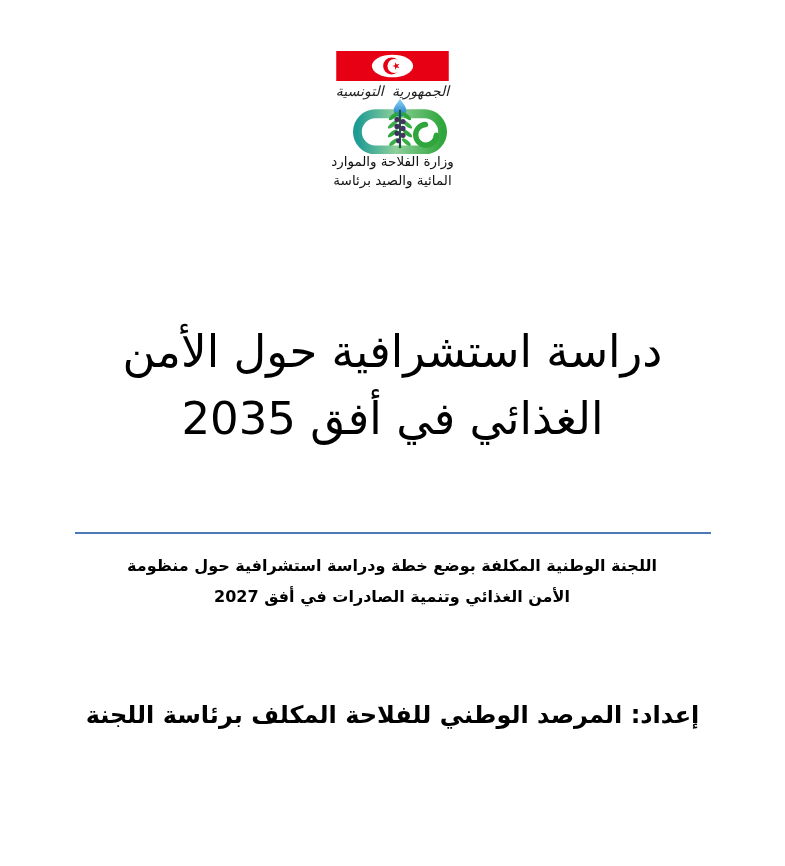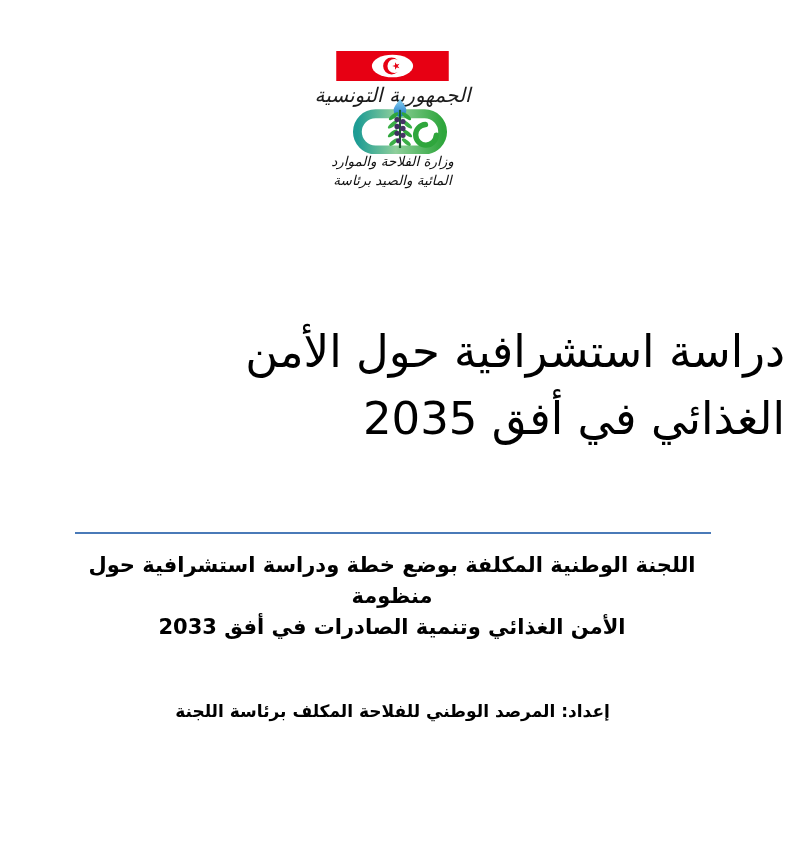--- a/index.html
+++ b/index.html
@@ -5,45 +5,45 @@
   html,body { margin:0; padding:0; background:#ffffff; }
   .page {
     position:relative; width:785px; height:866px; margin:0 auto;
     background:#ffffff; overflow:hidden;
     font-family:"DejaVu Sans", sans-serif; color:#000;
   }
   .flag { position:absolute; left:336px; top:51px; width:113px; height:30px; }
   .flag svg { display:block; }
   .republic {
     position:absolute; top:83px; left:0; width:100%;
-    text-align:center; font-size:20px; font-style:italic; color:#1c1c1c;
+    text-align:center; font-size:14px; font-style:italic; color:#1c1c1c;font-family:Liberation Mono, monospace;
   }
   .logo { position:absolute; left:351px; top:97px; width:98px; height:57px; }
   .ministry {
     position:absolute; top:152px; left:0; width:100%;
-    text-align:center; font-size:13.5px; font-style:italic;
+    text-align:center; font-size:13.5px; 
     line-height:19px; color:#111;
   }
   .title {
     position:absolute; top:318px; left:0; width:100%; margin:0;
-    text-align:right; font-size:45px; font-weight:400; line-height:67px;
+    text-align:center; font-size:45px; font-weight:400; line-height:67px;
   }
   .title span { display:block; }
   .divider {
     position:absolute; top:532px; left:75px; width:636px; height:2px;
     background:#4a7ab8;
   }
   .subtitle {
     position:absolute; top:550px; left:62px; width:660px;
-    text-align:center; font-size:21px; font-weight:bold; line-height:31px;
+    text-align:center; font-size:16px; font-weight:bold; line-height:31px;
   }
   .subtitle span { display:block; }
   .prepared {
     position:absolute; top:701px; left:0; width:100%;
-    text-align:center; font-size:17px; font-weight:bold;
+    text-align:center; font-size:24px; font-weight:bold;
   }
 </style>
 </head>
 <body>
 
 <div class="page" dir="rtl">
 
   <div class="flag">
     <svg viewBox="0 0 120 32" width="113" height="30" xmlns="http://www.w3.org/2000/svg">
       <rect width="120" height="32" fill="#E70013"></rect>
@@ -106,18 +106,18 @@
 
   <h1 class="title">
     <span>دراسة استشرافية حول الأمن</span>
     <span>الغذائي في أفق 2035</span>
   </h1>
 
   <div class="divider"></div>
 
   <div class="subtitle">
     <span>اللجنة الوطنية المكلفة بوضع خطة ودراسة استشرافية حول منظومة</span>
-    <span>الأمن الغذائي وتنمية الصادرات في أفق 2033</span>
+    <span>الأمن الغذائي وتنمية الصادرات في أفق 2027</span>
   </div>
 
   <div class="prepared">إعداد: المرصد الوطني للفلاحة المكلف برئاسة اللجنة</div>
 
 </div>
 
 </body></html>

